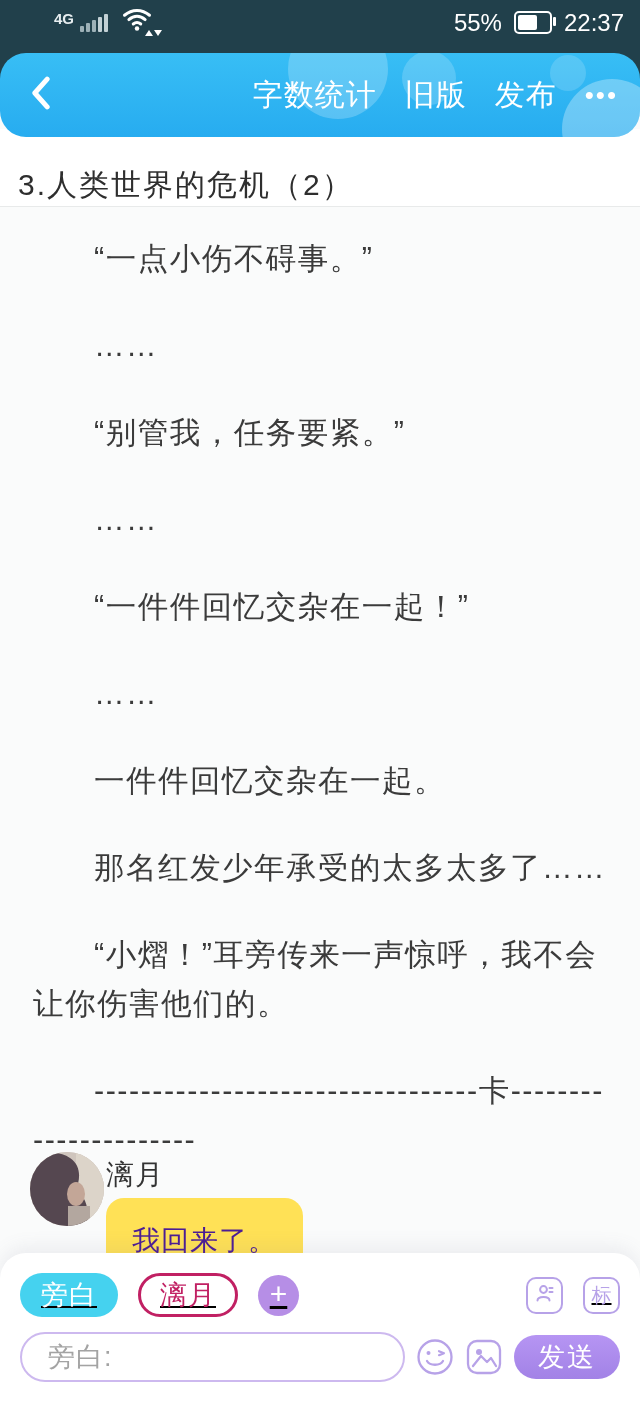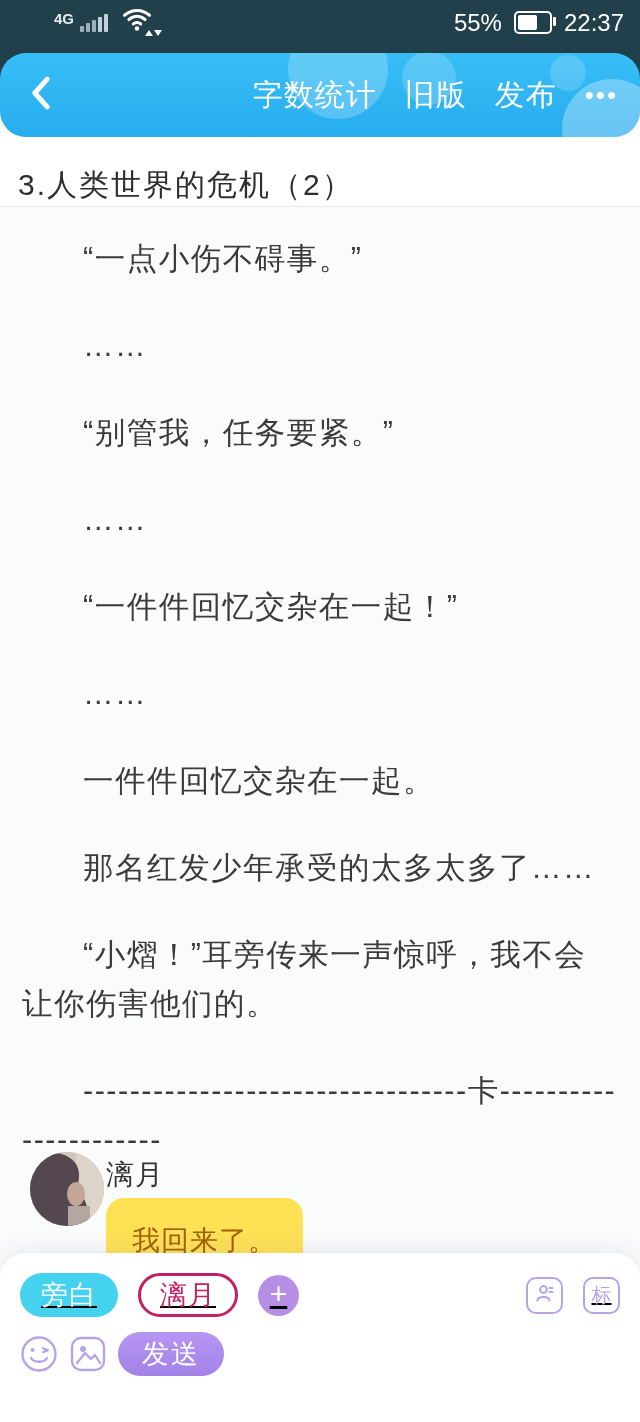--- a/index.html
+++ b/index.html
@@ -41,27 +41,27 @@
   .hdr-nav{margin-left:auto;display:flex;align-items:center;gap:28px;padding-right:22px;
     font-size:30px;color:#fff;position:relative;z-index:2;letter-spacing:1px;}
   .hdr-more{font-size:26px;letter-spacing:2px;color:#fff;}
   
   .chapter-bar{position:absolute;top:129px;left:0;width:640px;height:78px;background:#fff;z-index:2;
     border-bottom:1px solid #e8eaea;display:flex;align-items:flex-end;box-sizing:border-box;padding:0 18px;}
   .chapter-title{font-size:30px;color:#2e2e2e;letter-spacing:2px;}
   
   .content{position:absolute;top:208px;left:0;width:640px;bottom:0;box-sizing:border-box;
     padding:26px 18px 0;color:#3b3b3b;}
-  .content p{margin:0 4px 38px;font-size:30.5px;line-height:49px;text-indent:2em;letter-spacing:1.5px;word-break:break-all;}
+  .content p{margin:0 15px 38px;font-size:30.5px;line-height:49px;text-indent:2em;letter-spacing:1.5px;word-break:break-all;}
   
   .chat{position:absolute;left:0;top:1142px;width:640px;height:160px;}
   .avatar{position:absolute;left:30px;top:10px;width:74px;height:74px;border-radius:50%;overflow:hidden;background:#cfc5bd;}
   .chat-name{position:absolute;left:106px;top:14px;font-size:28px;color:#333;letter-spacing:1px;}
   .bubble{position:absolute;left:106px;top:56px;background:#ffe156;border-radius:18px;
-    padding:24px 26px 22px;font-size:28px;color:#a16207;letter-spacing:1px;white-space:nowrap;}
+    padding:24px 26px 22px;font-size:28px;color:#4c1d95;letter-spacing:1px;white-space:nowrap;}
   
   .panel{position:absolute;left:0;top:1253px;width:640px;height:169px;background:#fff;
     border-radius:26px 26px 0 0;box-shadow:0 -6px 18px rgba(110,110,140,0.10);z-index:6;
     box-sizing:border-box;padding:20px 20px 0;}
   .row1{display:flex;align-items:center;gap:20px;height:44px;text-decoration:underline;}
   .pill-cyan{height:44px;padding:0 21px;border-radius:22px;background:#45d2ef;color:#fff;
     font-size:27px;display:flex;align-items:center;letter-spacing:1px;}
   .pill-outline{height:38px;padding:0 19px;border-radius:22px;border:3px solid #c12063;color:#c12063;
     background:#fff;font-size:27px;display:flex;align-items:center;letter-spacing:1px;}
   .btn-plus{width:41px;height:41px;border-radius:50%;background:#b68ee6;color:#fff;font-size:30px;
@@ -192,20 +192,21 @@
             <line x1="16.5" y1="7" x2="19.5" y2="7" stroke="#b7a2e8" stroke-width="2" stroke-linecap="round"></line>
             <line x1="16.5" y1="11" x2="19.5" y2="11" stroke="#b7a2e8" stroke-width="2" stroke-linecap="round"></line>
           </svg>
         </span>
       </div>
       <div class="icon-sq">
         <span class="tag-glyph">标</span>
       </div>
     </div>
     <div class="row2">
+      <input class="msg-input" type="text" placeholder="旁白:" style="">
       <span class="tool-icon">
         <svg width="38" height="38" viewBox="0 0 38 38">
           <circle cx="19" cy="19" r="16.5" fill="none" stroke="#b7a2e8" stroke-width="2.3"></circle>
           <circle cx="12.5" cy="15" r="2" fill="#b7a2e8"></circle>
           <path d="M23 13.2 l5 2 l-5 2" fill="none" stroke="#b7a2e8" stroke-width="2.2" stroke-linecap="round" stroke-linejoin="round"></path>
           <path d="M11 23 C 14 28, 24 28, 27 23" fill="none" stroke="#b7a2e8" stroke-width="2.3" stroke-linecap="round"></path>
         </svg>
       </span>
       <span class="tool-icon">
         <svg width="38" height="38" viewBox="0 0 38 38">

